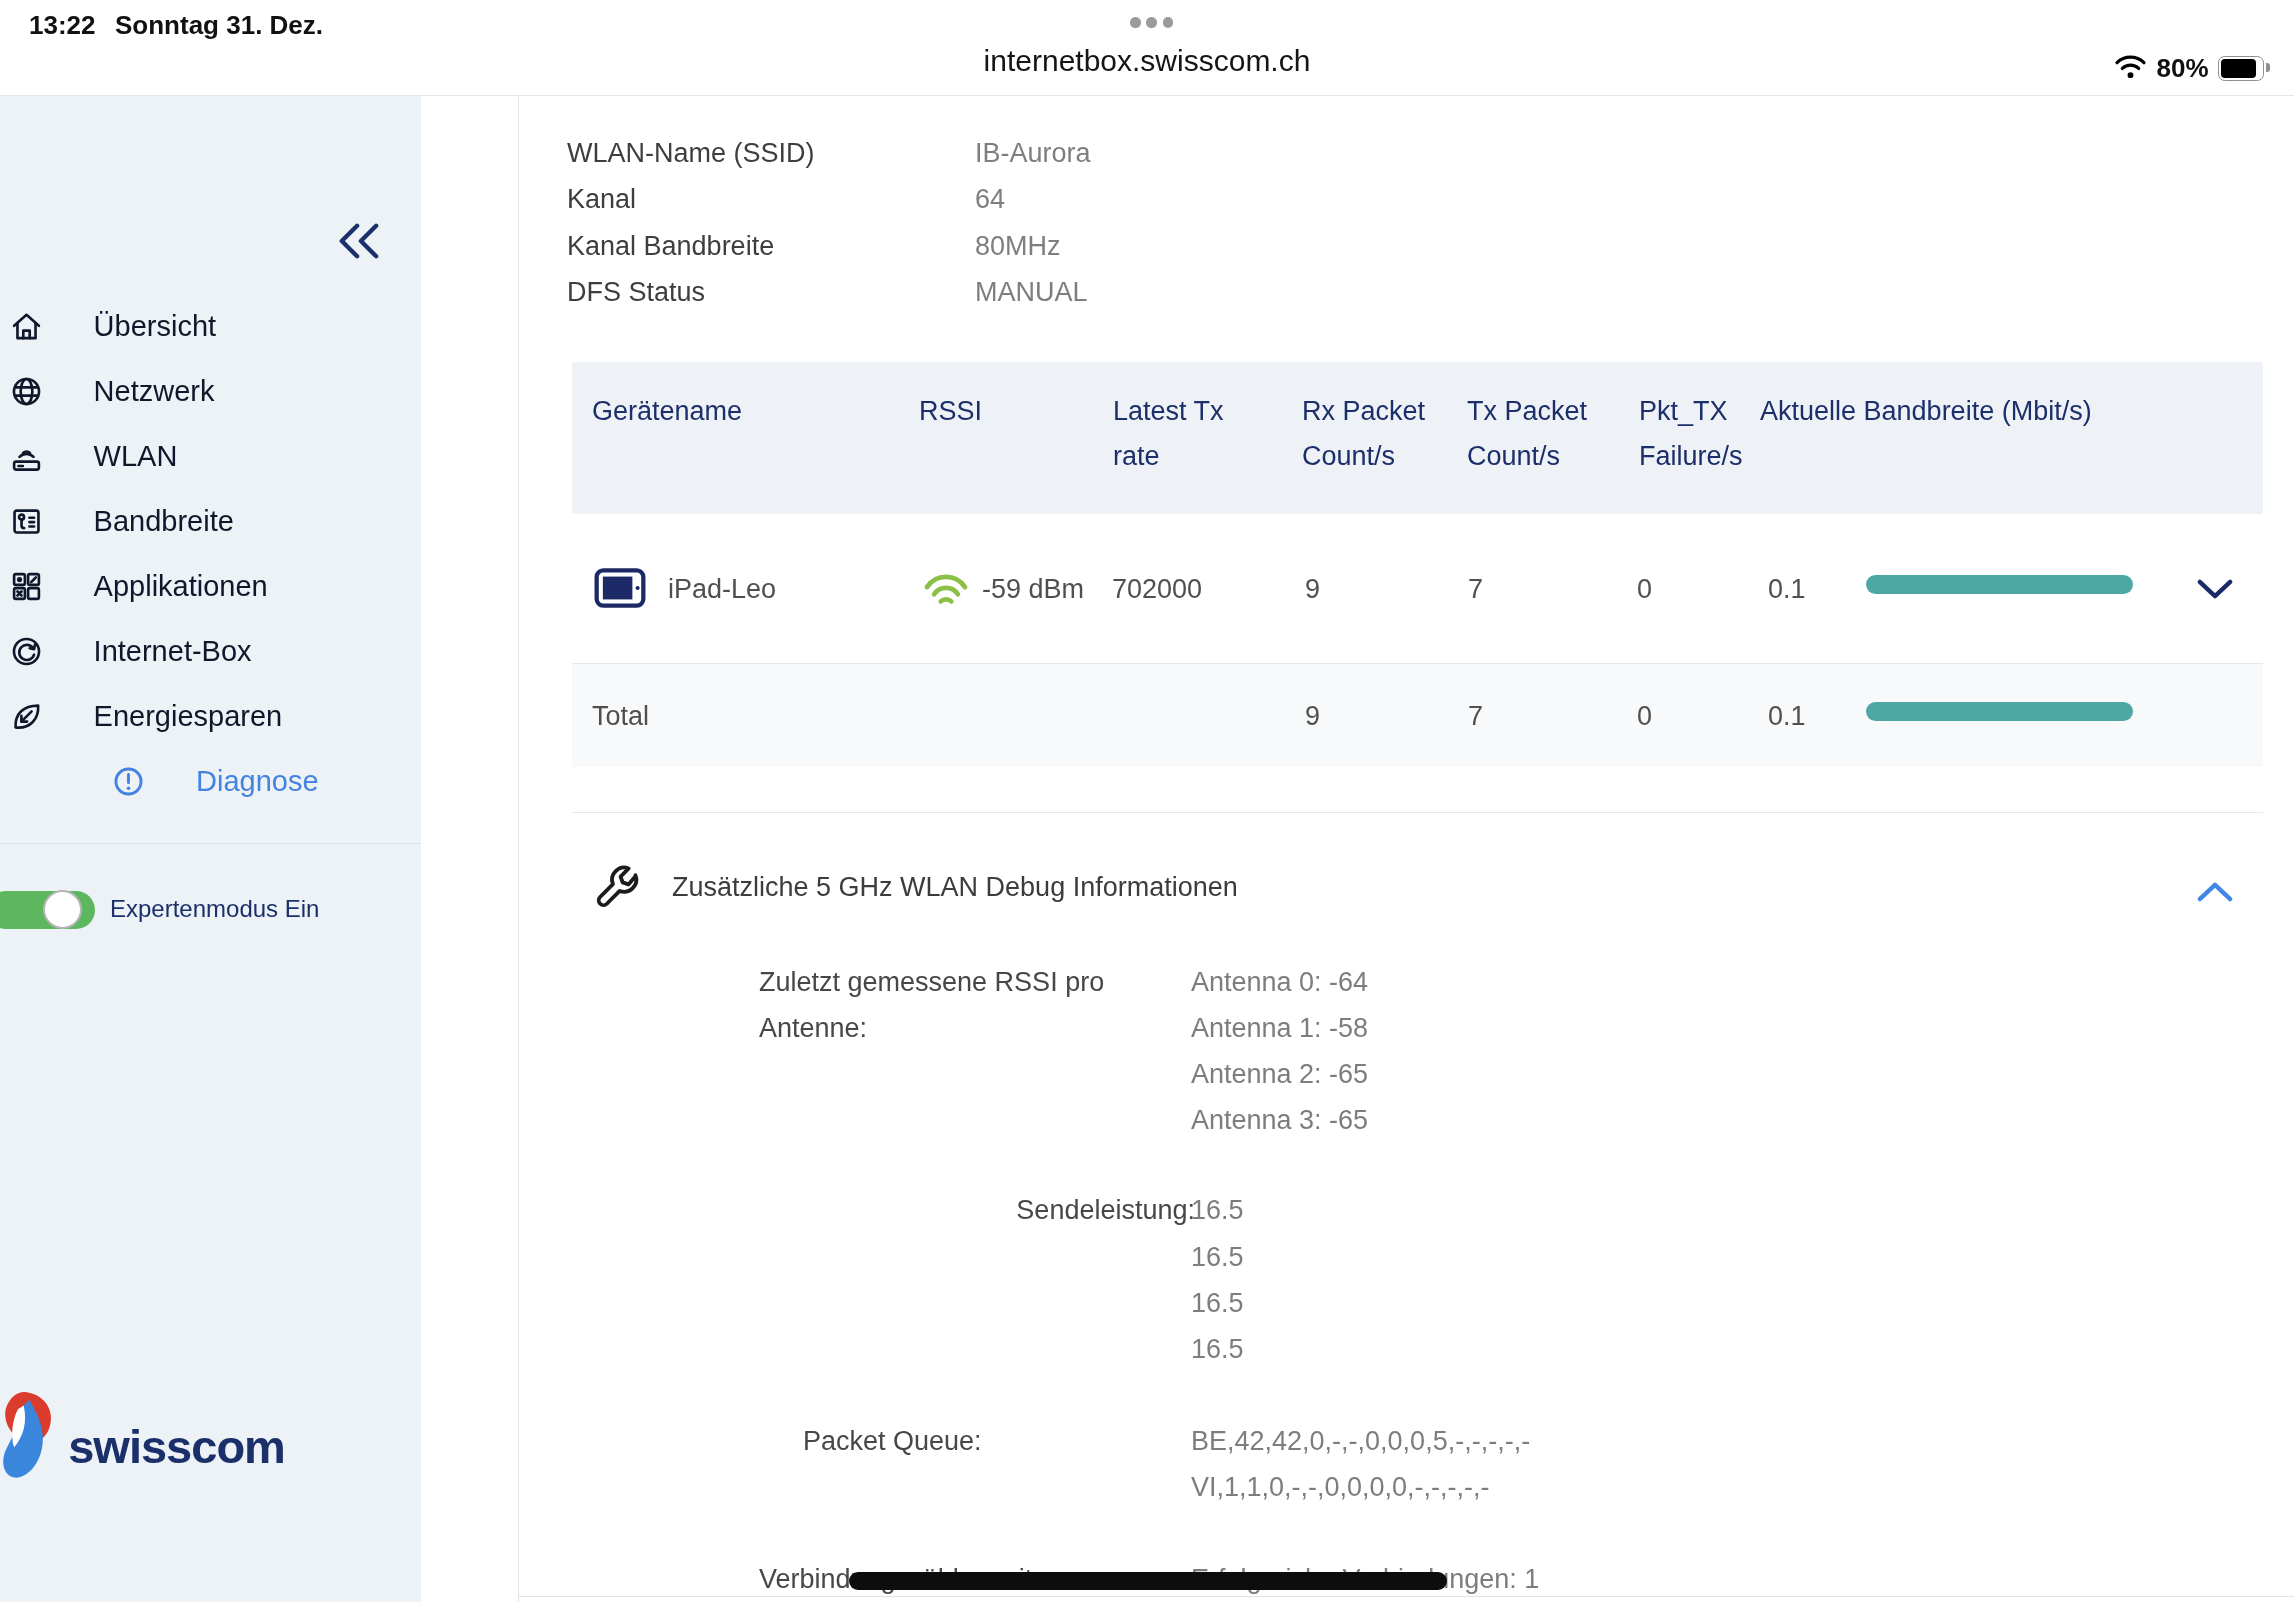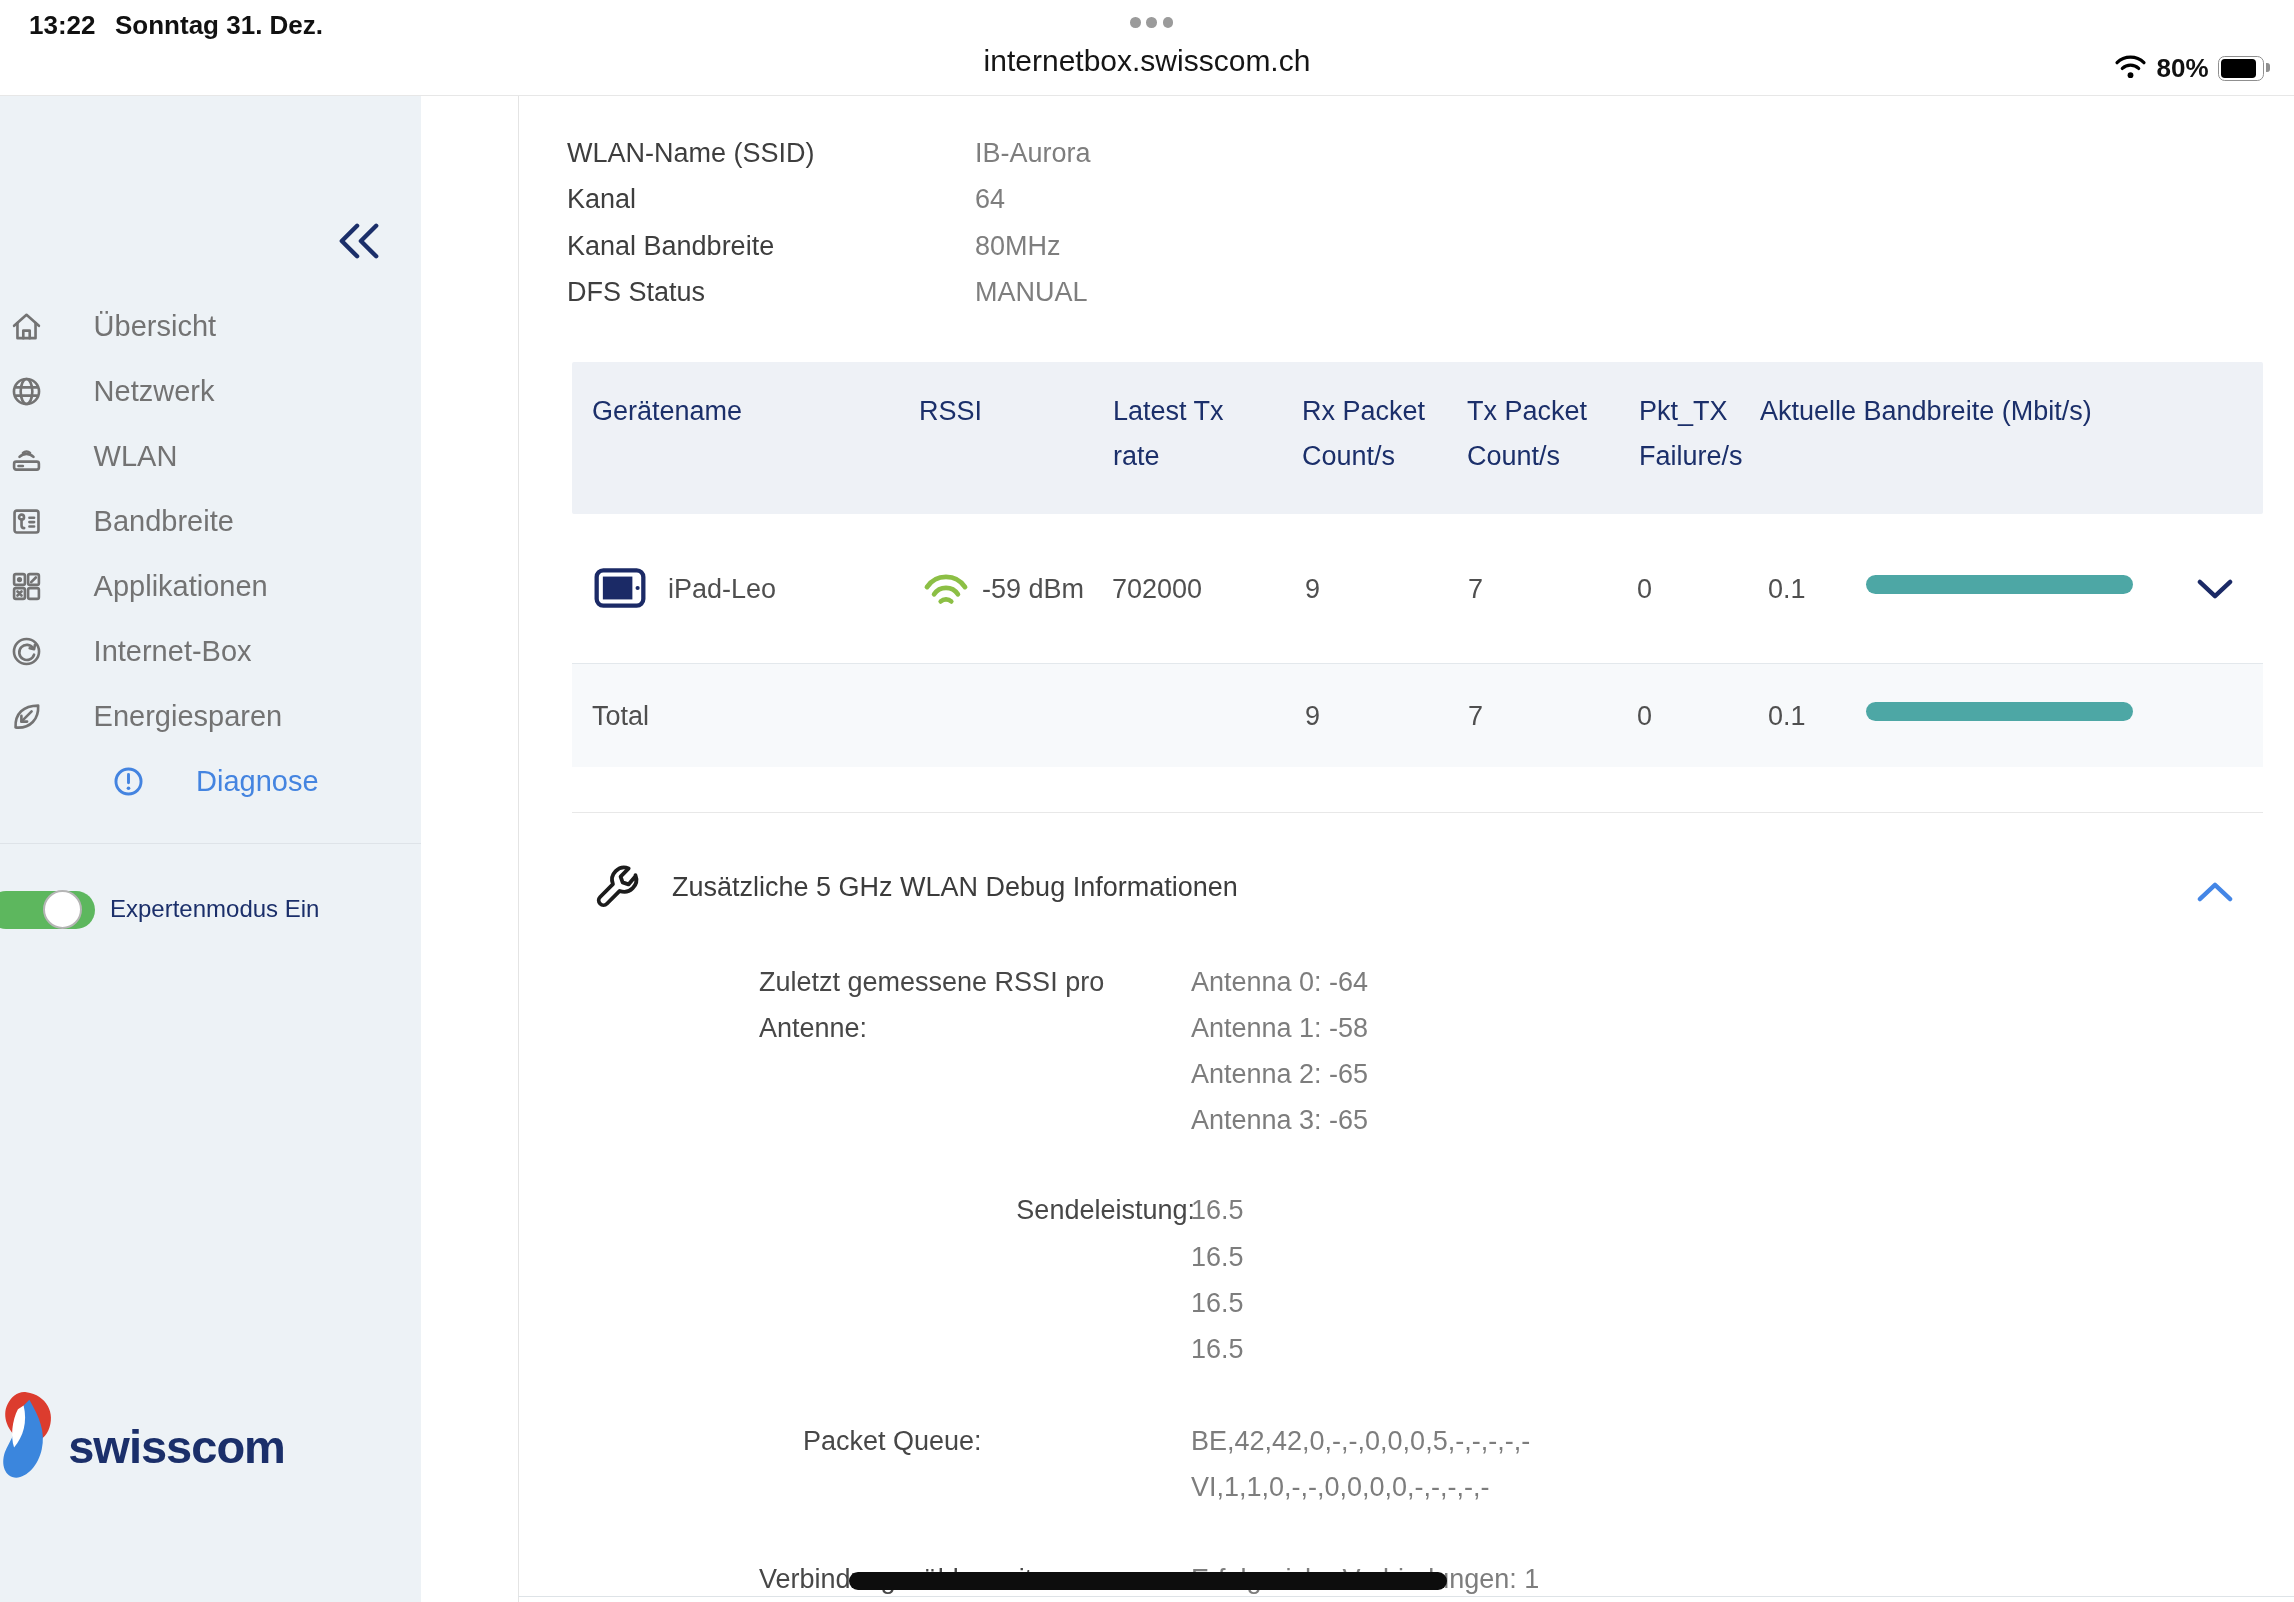--- a/index.html
+++ b/index.html
@@ -17,21 +17,21 @@
   .sb-right{left:2114px;top:7.7px;display:flex;align-items:center;gap:9.6px;height:33px;margin-top:44px;}
   .batt-pct{font-size:26px;font-weight:600;color:#111;}
   .battery{position:relative;width:44px;height:23px;border:1.9px solid #8f8f8f;border-radius:6.7px;}
   .battery .fill{position:absolute;left:1.9px;top:1.9px;bottom:1.9px;width:80%;background:#000;border-radius:3.8px;}
   .battery .nub{position:absolute;right:-6.7px;top:6.7px;width:3.8px;height:8.6px;background:#8f8f8f;border-radius:0 2.9px 2.9px 0;}
 
   
   .sidebar{left:0;top:96px;width:421px;height:1506px;background:#edf2f6;}
   .collapse-btn{left:332px;top:123px;width:54px;height:46px;background:none;border:none;padding:0;cursor:pointer;}
   .nav{left:0;top:198px;width:421px;display:flex;flex-direction:column;}
-  .nav-item{height:65px;display:flex;align-items:center;cursor:pointer;color:#737373;}
+  .nav-item{height:65px;display:flex;align-items:center;cursor:pointer;color:#0f172a;}
   .nav-item .nico{width:35px;height:35px;margin-left:8.6px;flex:0 0 auto;}
   .nav-item .nlabel{margin-left:50px;font-size:29px;}
   .nav-item.active{color:#4484e0;justify-content:center;}
   .side-divider{left:0;top:747px;width:421px;height:0;border-top:1.9px solid #dee3e8;}
   .toggle{left:-13.4px;top:795px;width:108px;height:38px;border-radius:19px;background:#5db75e;cursor:pointer;}
   .toggle .knob{position:absolute;right:12.5px;top:-1px;width:35px;height:35px;border-radius:50%;
                 background:#fff;border:2.9px solid #b5b5b5;}
   .expert-label{left:110px;top:799px;font-size:24px;color:#1b2f6a;}
   .logo{left:-3.8px;top:1293px;display:flex;align-items:center;}
   .logo .wordmark{margin-left:11px;margin-top:17.3px;font-size:47px;font-weight:700;letter-spacing:-1px;color:#1b2f6a;}

